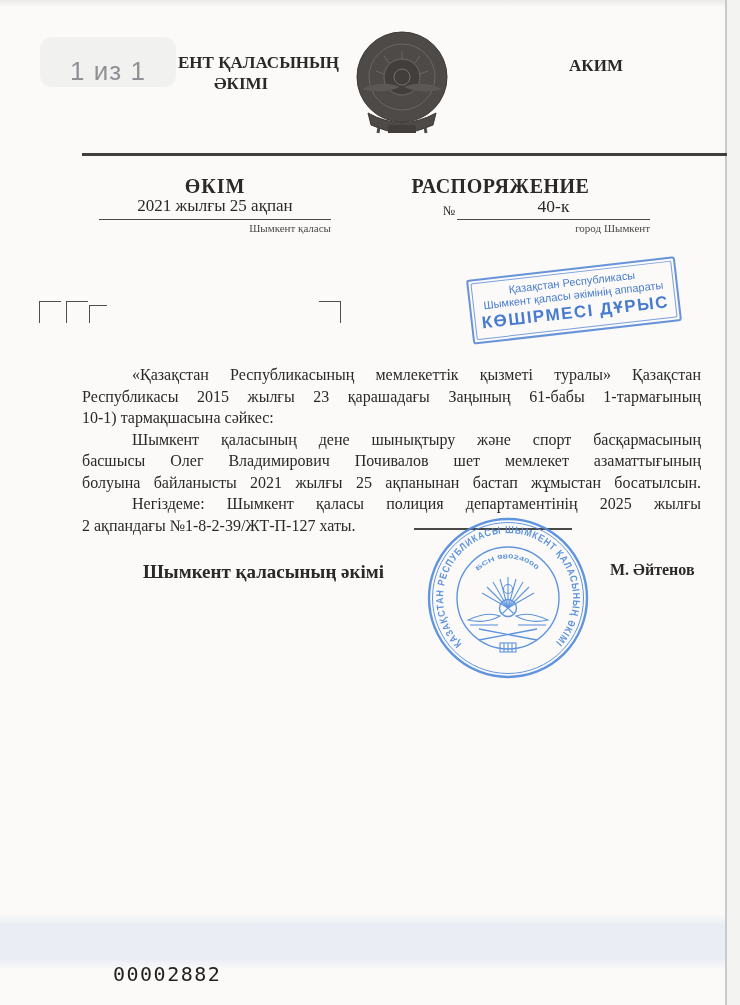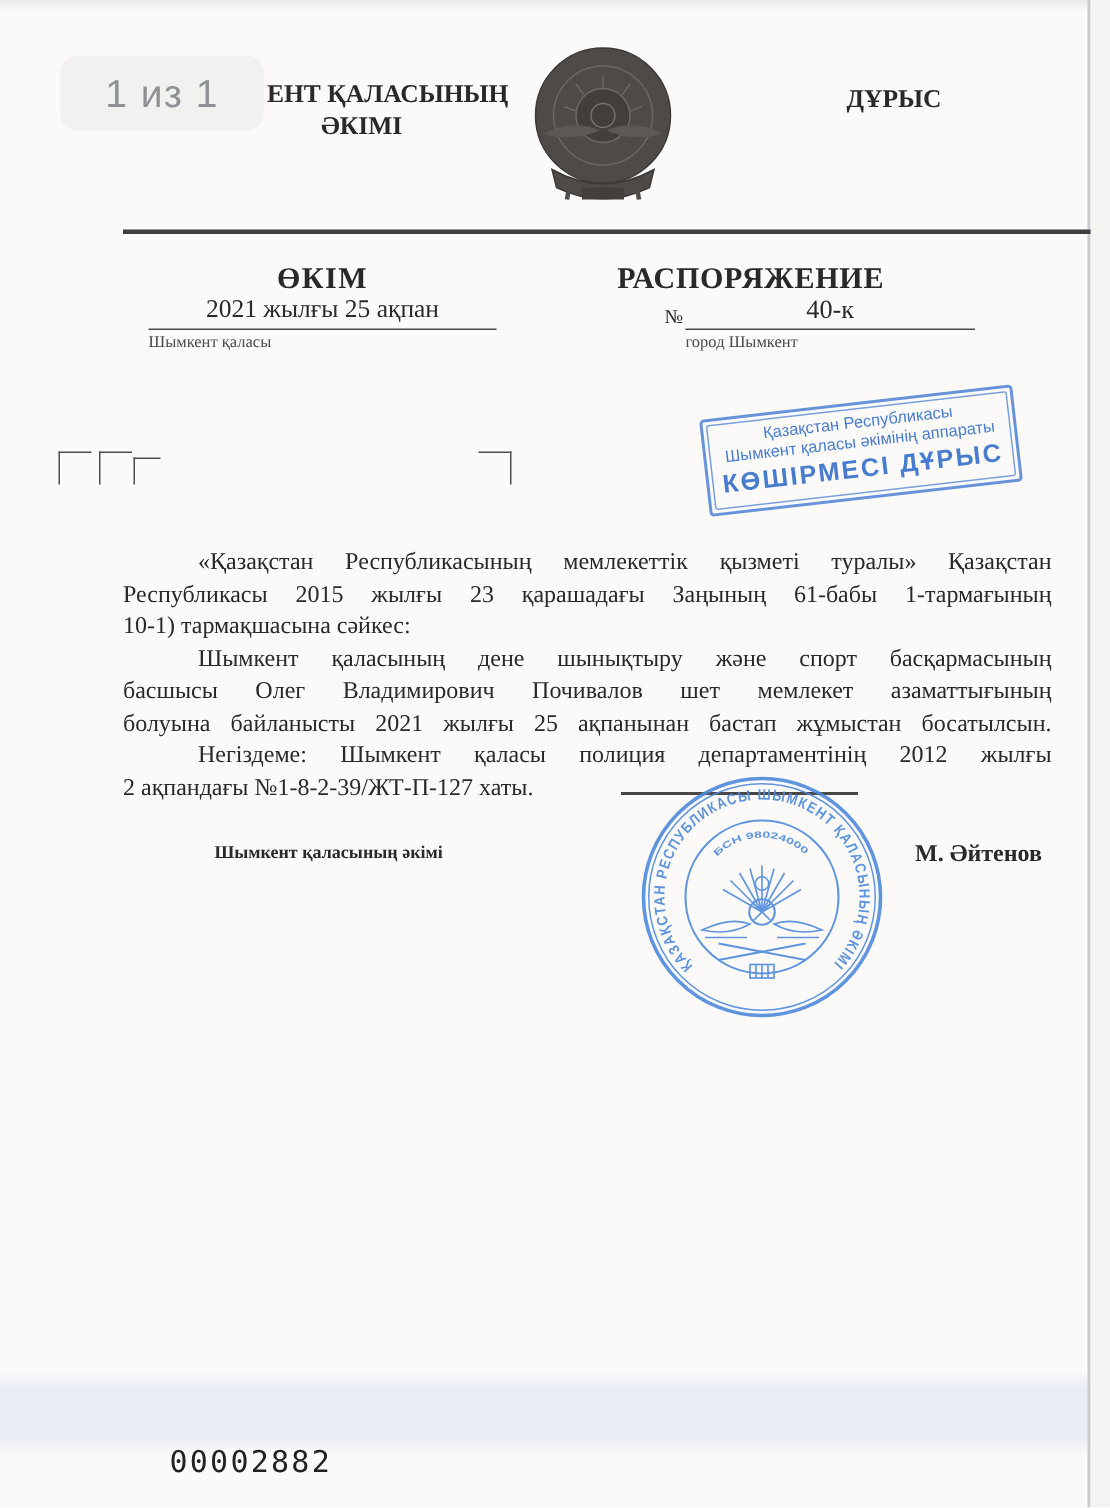--- a/index.html
+++ b/index.html
@@ -12,42 +12,42 @@
   
   .band-top{position:absolute;left:0;top:0;width:740px;height:7px;
     background:linear-gradient(#e9e9e7,rgba(233,233,231,0));pointer-events:none;}
   .band-bottom{position:absolute;left:0;top:914px;width:740px;height:56px;pointer-events:none;
     background:linear-gradient(180deg,rgba(231,235,244,0) 0%,rgba(231,235,244,.85) 20%,rgba(231,235,244,.85) 80%,rgba(231,235,244,0) 100%);}
   .edge-line{position:absolute;left:725px;top:0;width:2px;height:1005px;background:#c9cacd;pointer-events:none;}
   .edge-strip{position:absolute;left:727px;top:0;width:13px;height:1005px;background:#f3f3f1;pointer-events:none;}
 
   
   .chip{position:absolute;left:40px;top:37px;width:136px;height:50px;border-radius:12px;
-    background:#f1f1ef;display:flex;align-items:center;justify-content:center;
+    background:#f1f1ef;display:flex;align-items:flex-end;justify-content:center;
     font-family:"Liberation Sans","DejaVu Sans",sans-serif;font-size:26px;color:#8f9194;letter-spacing:1px;}
 
   
   .lh{font-weight:bold;line-height:21px;white-space:nowrap;}
   .lh-left{position:absolute;left:178px;top:52px;font-size:17px;}
   .lh-left .l2{margin-left:36px;}
   .lh-right{position:absolute;left:496px;top:55px;width:200px;text-align:center;font-size:17px;font-weight:bold;line-height:22px;}
   .emblem{position:absolute;left:350px;top:27px;}
 
   .rule{position:absolute;left:82px;top:153px;width:645px;height:3px;background:#413f3d;}
 
   
   .ot{position:absolute;font-weight:bold;font-size:20px;text-align:center;white-space:nowrap;}
   .okim{left:99px;top:175px;width:232px;letter-spacing:1px;}
   .rasp{left:398px;top:175px;width:205px;letter-spacing:.5px;}
   .date-u{position:absolute;left:99px;top:196px;width:232px;height:23px;border-bottom:1.6px solid #4a4947;
     text-align:center;font-size:17px;white-space:nowrap;}
   .num-sign{position:absolute;left:443px;top:203px;font-size:13px;}
   .num-u{position:absolute;left:457px;top:196px;width:193px;height:23px;border-bottom:1.6px solid #4a4947;
     text-align:center;font-size:17.5px;}
-  .cap{position:absolute;font-size:11px;color:#4b4a48;text-align:left;white-space:nowrap;}
+  .cap{position:absolute;font-size:11px;color:#4b4a48;text-align:right;white-space:nowrap;}
   .cap-l{left:99px;top:222px;width:232px;}
   .cap-r{left:457px;top:222px;width:193px;}
 
   
   .copy-stamp{position:absolute;left:466px;top:280px;width:202px;transform:rotate(-6.5deg);transform-origin:left top;
     border:2.5px solid rgba(65,121,209,.8);border-radius:3px;padding:2px;}
   .cs-inner{border:1.2px solid rgba(65,121,209,.7);border-radius:2px;padding:3px 4px 5px;text-align:center;
     color:rgba(56,113,203,.92);font-family:"Liberation Sans","DejaVu Sans",sans-serif;}
   .cs-l1,.cs-l2{font-size:11px;line-height:13px;white-space:nowrap;}
   .cs-l3{font-size:17px;line-height:21px;font-weight:600;letter-spacing:1.5px;white-space:nowrap;}
@@ -63,21 +63,21 @@
   .subject{position:absolute;left:111px;top:308px;font-size:16px;font-weight:bold;white-space:nowrap;}
 
   
   .body-text{position:absolute;left:82px;top:364px;width:619px;}
   .bline{height:21.5px;line-height:21.5px;font-size:16px;overflow:hidden;}
   .ind{text-indent:50px;}
   .just{text-align:justify;text-align-last:justify;}
 
   
   .sig-line{position:absolute;left:414px;top:528px;width:158px;height:2px;background:#494846;}
-  .sig-title{position:absolute;left:143px;top:561px;font-size:12px;font-weight:bold;white-space:nowrap;}
+  .sig-title{position:absolute;left:143px;top:561px;font-size:19px;font-weight:bold;white-space:nowrap;}
   .sig-name{position:absolute;left:610px;top:561px;font-size:16px;font-weight:bold;white-space:nowrap;}
   .seal{position:absolute;left:426px;top:516px;opacity:.9;}
   .seal text{font-family:"Liberation Sans","DejaVu Sans",sans-serif;font-weight:bold;fill:#4f89dc;}
 
   .serial{position:absolute;left:86px;top:962px;font-family:"DejaVu Sans Mono","Liberation Mono",monospace;
     font-size:20px;letter-spacing:1.5px;color:#242220;margin-left:27px;}
 </style>
 </head>
 <body>
 
@@ -111,21 +111,21 @@
     </g>
     <path d="M 12,62 Q 32,52 50,60 Q 31,68 12,62 Z" fill="#5c5856"></path>
     <path d="M 92,62 Q 72,52 54,60 Q 73,68 92,62 Z" fill="#5c5856"></path>
     <path d="M 18,86 Q 52,105 86,86 L 83,98 Q 52,113 21,98 Z" fill="#4e4a48" stroke="#3c3937" stroke-width="1"></path>
     <rect x="38" y="98" width="28" height="8" fill="#423e3c"></rect>
     <line x1="30" y1="94" x2="28" y2="106" stroke="#4e4a48" stroke-width="3"></line>
     <line x1="74" y1="94" x2="76" y2="106" stroke="#4e4a48" stroke-width="3"></line>
   </svg>
 
   <div class="lh lh-right">
-    <div>ДҰРЫС</div>
+    <div>АКИМ</div>
   </div>
 
   <div class="rule"></div>
 
   <div class="ot okim">ӨКІМ</div>
   <div class="date-u">
     <span>2021 жылғы 25 ақпан</span>
   </div>
   <div class="cap cap-l">Шымкент қаласы</div>
 
@@ -149,21 +149,21 @@
   <div class="cm cm-l cm3"></div>
   <div class="cm cm-r cm4"></div>
 
   <div class="body-text">
       <div class="bline ind just">«Қазақстан Республикасының мемлекеттік қызметі туралы» Қазақстан</div>
       <div class="bline just">Республикасы 2015 жылғы 23 қарашадағы Заңының 61-бабы 1-тармағының</div>
       <div class="bline">10-1) тармақшасына сәйкес:</div>
       <div class="bline ind just">Шымкент қаласының дене шынықтыру және спорт басқармасының</div>
       <div class="bline just">басшысы Олег Владимирович Почивалов шет мемлекет азаматтығының</div>
       <div class="bline just">болуына байланысты 2021 жылғы 25 ақпанынан бастап жұмыстан босатылсын.</div>
-      <div class="bline ind just">Негіздеме: Шымкент қаласы полиция департаментінің 2012 жылғы</div>
+      <div class="bline ind just">Негіздеме: Шымкент қаласы полиция департаментінің 2025 жылғы</div>
       <div class="bline">2 ақпандағы №1-8-2-39/ЖТ-П-127 хаты.</div>
     </div>
 
   <div class="sig-line"></div>
   <div class="sig-title">Шымкент қаласының әкімі</div>
   <div class="sig-name">М. Әйтенов</div>
 
   <svg class="seal" width="164" height="164" viewBox="0 0 164 164">
     <g fill="none" stroke="#4f89dc">
       <circle cx="82" cy="82" r="79" stroke-width="2.4"></circle>

